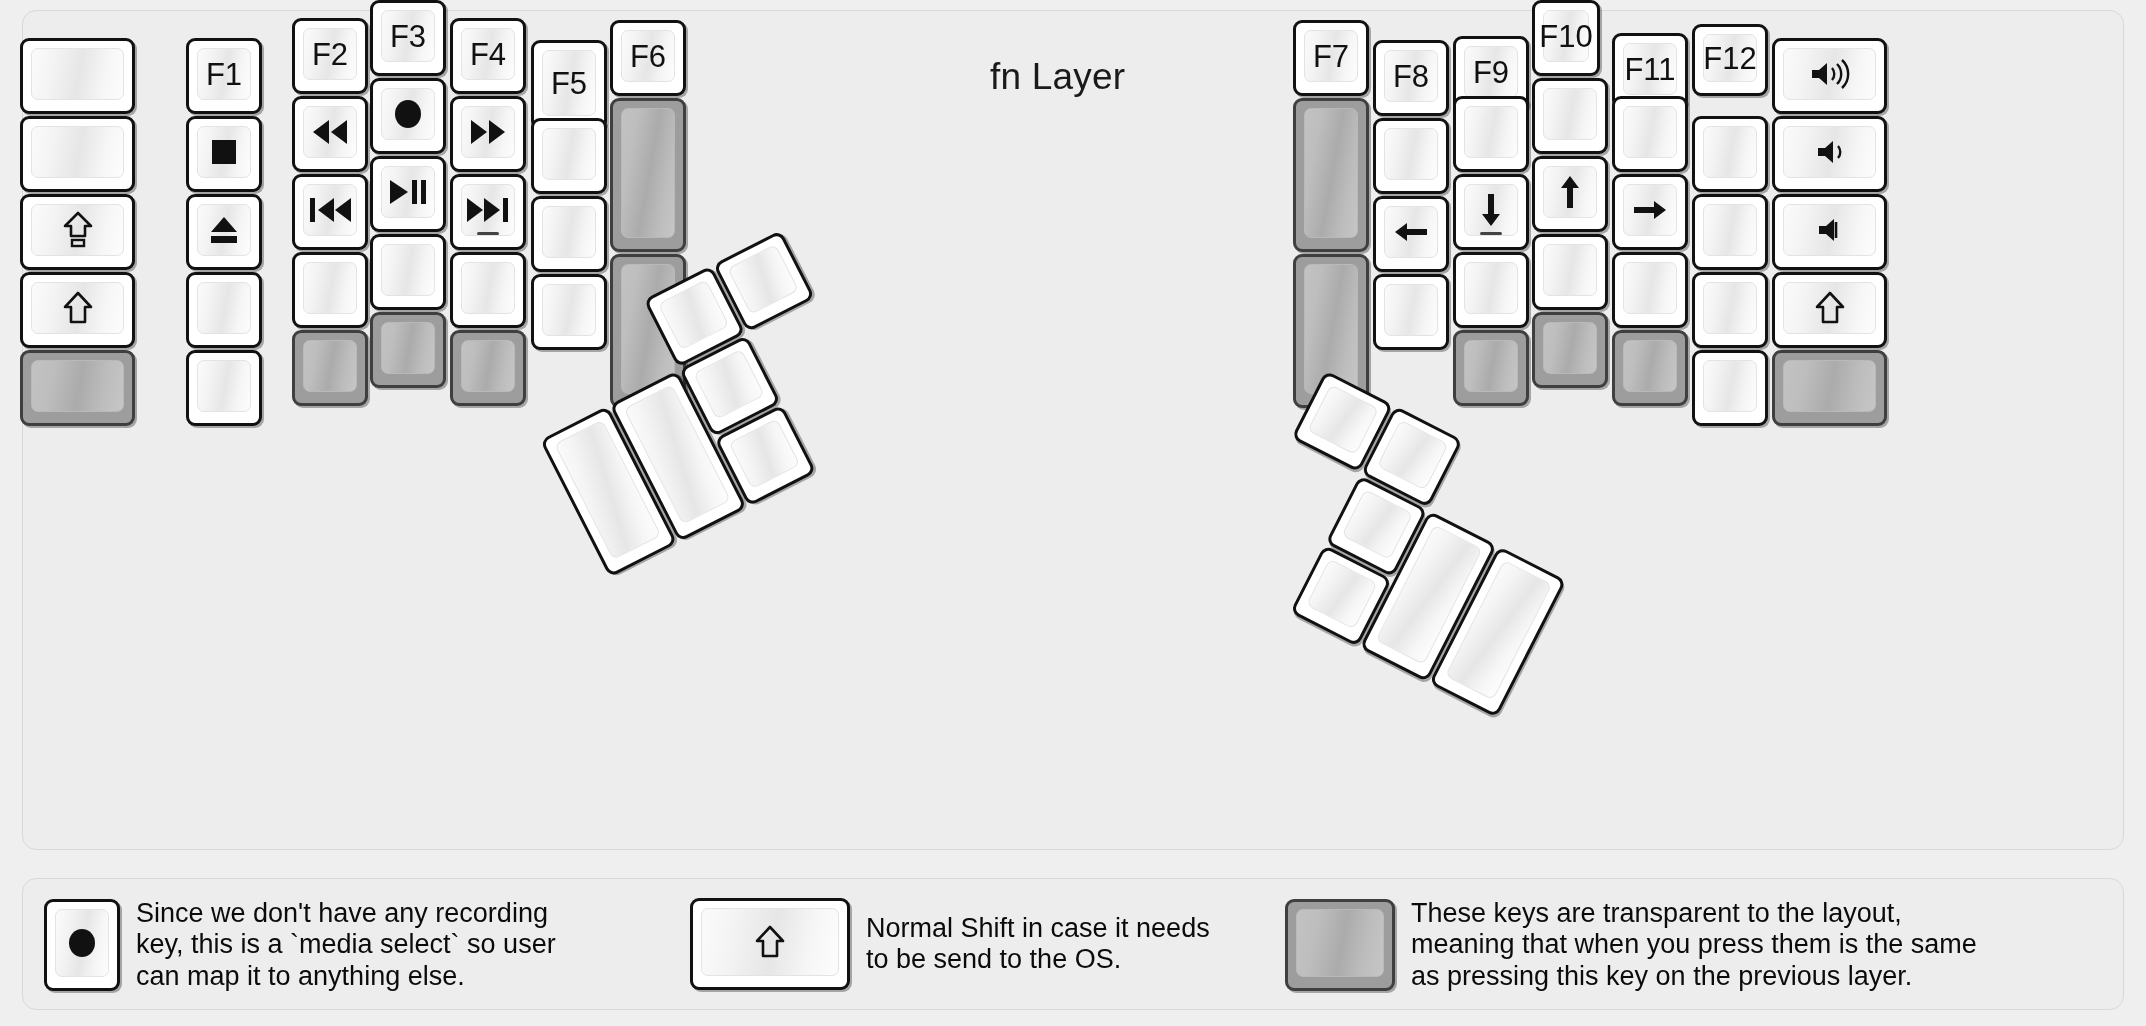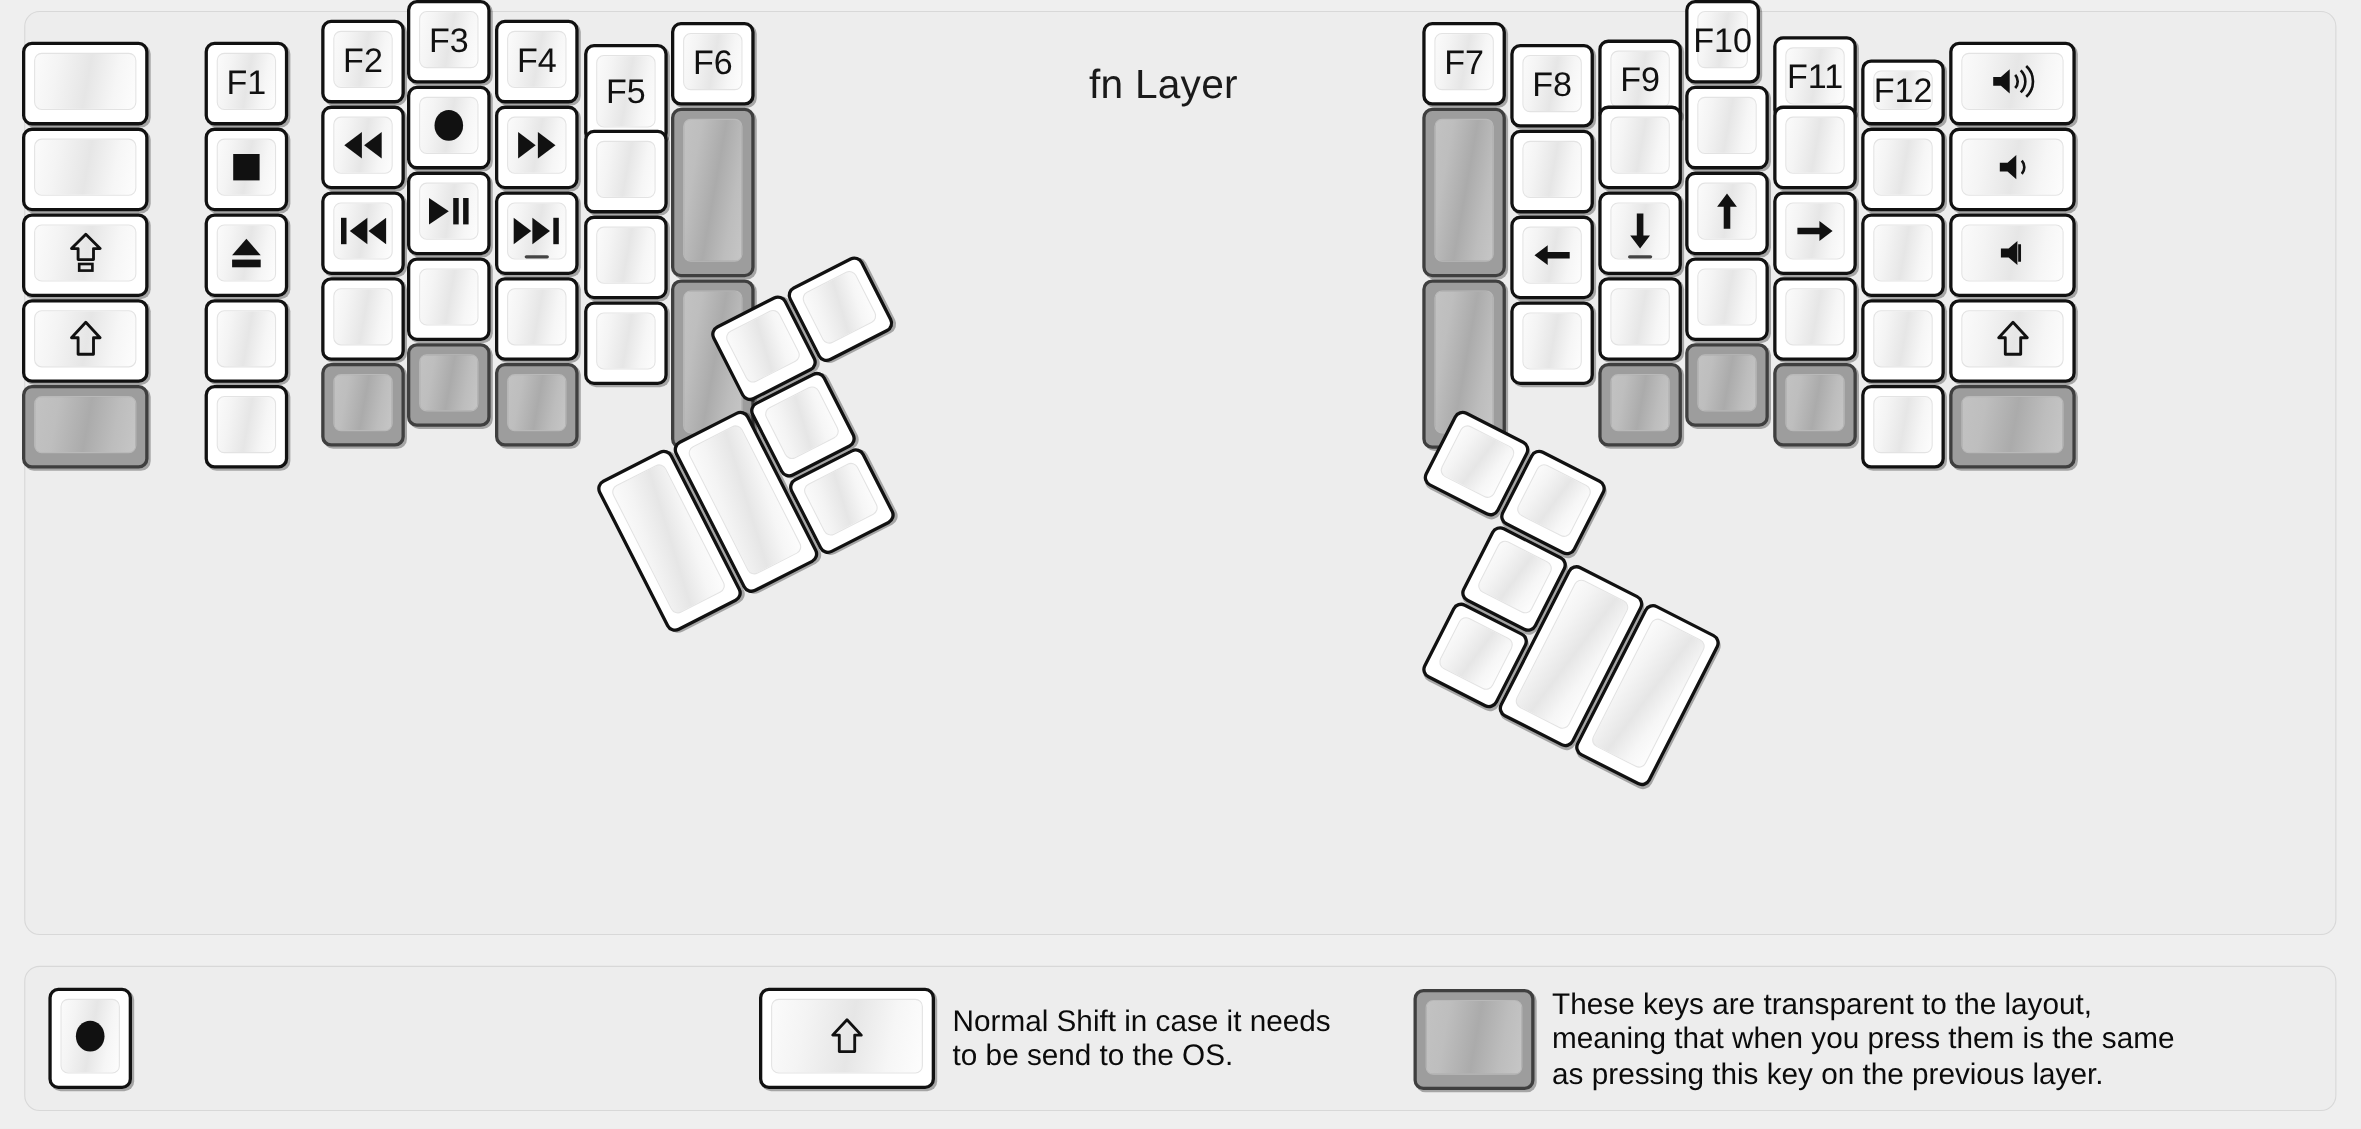--- a/index.html
+++ b/index.html
@@ -374,21 +374,21 @@
             </svg>
           </span>
         </div>
       </div>
       <div class="key" style="left: 1612px; top: 252px; width: 76px; height: 76px;">
         <div class="cap"></div>
       </div>
       <div class="key trans" style="left: 1612px; top: 330px; width: 76px; height: 76px;">
         <div class="cap"></div>
       </div>
-      <div class="key" style="left: 1692px; top: 54px; width: 76px; height: 60px;">
+      <div class="key" style="left: 1692px; top: 24px; width: 76px; height: 72px;">
         <div class="cap">
           <span class="lbl">F12</span>
         </div>
       </div>
       <div class="key" style="left: 1692px; top: 116px; width: 76px; height: 76px;">
         <div class="cap"></div>
       </div>
       <div class="key" style="left: 1692px; top: 194px; width: 76px; height: 76px;">
         <div class="cap"></div>
       </div>
@@ -491,20 +491,23 @@
           <div class="key" style="left: 0px; top: 0px; width: 76px; height: 92px;">
             <div class="cap">
               <span class="lbl glyph">
                 <svg width="30" height="30" viewBox="0 0 30 30">
                   <ellipse class="ic" cx="15" cy="15" rx="13" ry="14"></ellipse>
                 </svg>
               </span>
             </div>
           </div>
         </div>
+        <div class="leg-txt">Since we don't have any recording
+key, this is a `media select` so user
+can map it to anything else.</div>
       </div>
       <div class="leg-item" style="left: 668px; top: 898px; padding-left: 22px;">
         <div class="leg-key" style="width: 160px; height: 92px; position: relative;">
           <div class="key" style="left: 0px; top: 0px; width: 160px; height: 92px;">
             <div class="cap">
               <span class="lbl glyph">
                 <svg width="30" height="34" viewBox="0 0 30 34">
                   <path d="M15 2 L28 16 L22 16 L22 31 L8 31 L8 16 L2 16 Z" fill="none" stroke="#111" stroke-width="2.6" stroke-linejoin="round"></path>
                 </svg>
               </span>

